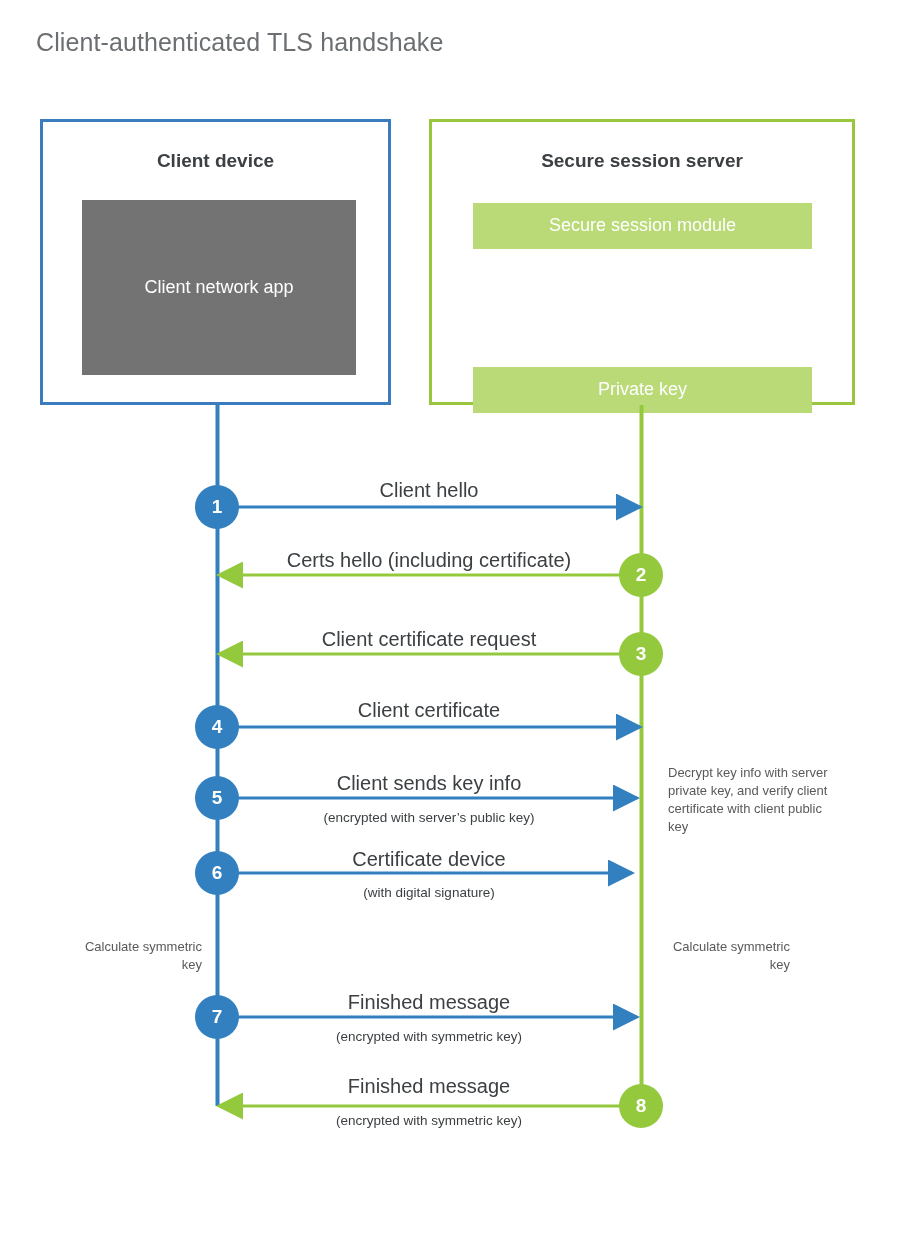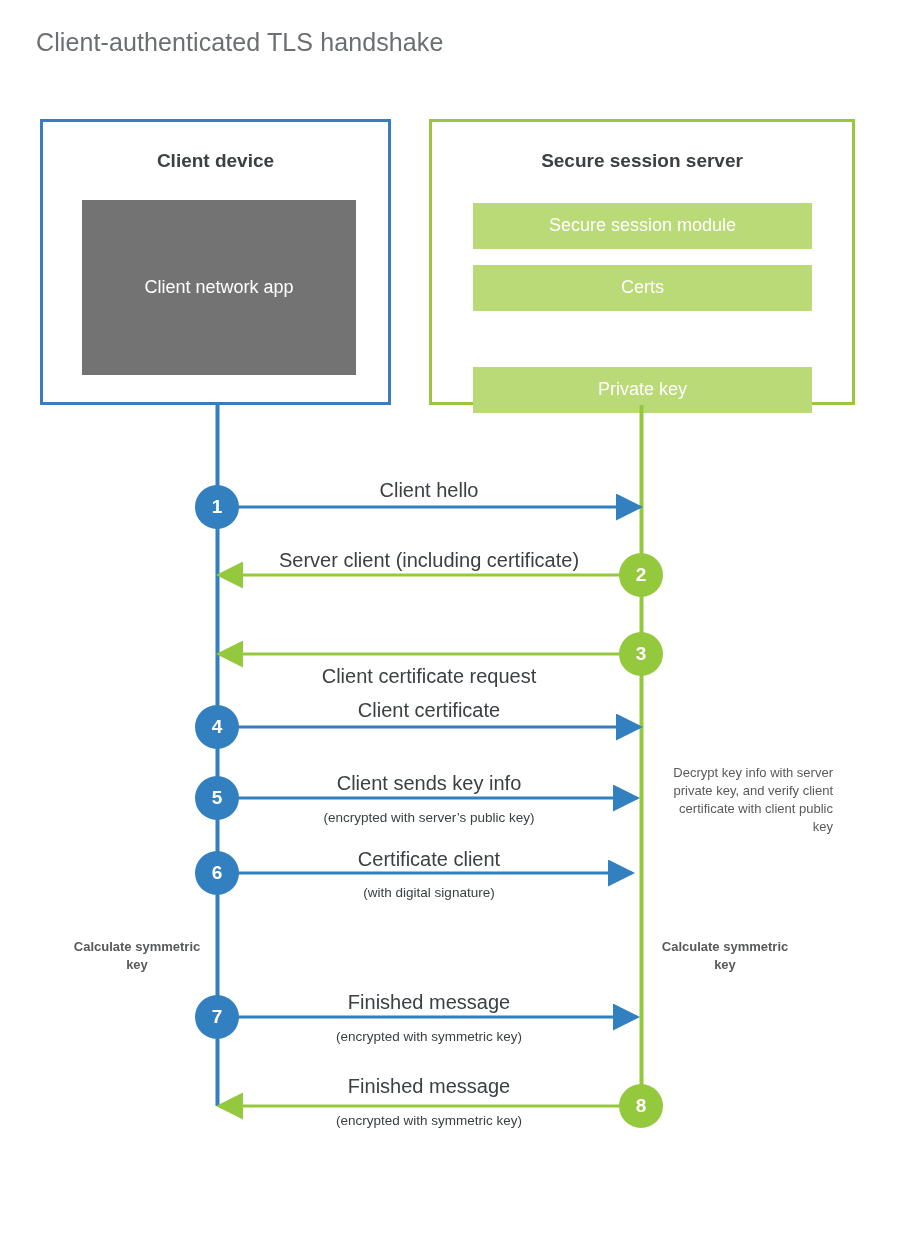--- a/index.html
+++ b/index.html
@@ -138,44 +138,42 @@
   }
 
   
   .side-note {
     position: absolute;
     color: #58595b;
     font-size: 13px;
     line-height: 1.38;
   }
   .side-note.centered {
-    text-align: center;
+    text-align: right;
     transform: translateX(-50%);
-    font-weight: bold;
   }
   .side-note.left-aligned {
-    text-align: right;
+    text-align: left;
   }
 </style>
 </head>
 <body>
 
 <div id="diagram-root">
 
   <div class="page-title">Client-authenticated TLS handshake</div>
 
   <div class="actor-box client">
     <div class="actor-title">Client device</div>
     <div class="inner-block client-app">Client network app</div>
   </div>
 
   <div class="actor-box server">
     <div class="actor-title">Secure session server</div>
     <div class="inner-block srv srv-0">Secure session module</div>
-    <div class="inner-block srv srv-1">Certs</div>
     <div class="inner-block srv srv-2">Private key</div>
   </div>
 
   <svg id="wire-layer" viewBox="0 0 900 1256">
     <defs>
       <marker id="arrow-blue" markerWidth="9" markerHeight="9" refX="8" refY="4.5" orient="auto" markerUnits="strokeWidth">
         <path d="M0,0 L9,4.5 L0,9 z" fill="#3280c0"></path>
       </marker>
       <marker id="arrow-green" markerWidth="9" markerHeight="9" refX="8" refY="4.5" orient="auto" markerUnits="strokeWidth">
         <path d="M0,0 L9,4.5 L0,9 z" fill="#95c93d"></path>
@@ -207,30 +205,30 @@
   <div class="step-circle green" style="left:619px; top:553px;">2</div>
   <div class="step-circle green" style="left:619px; top:632px;">3</div>
   <div class="step-circle blue" style="left:195px; top:705px;">4</div>
   <div class="step-circle blue" style="left:195px; top:776px;">5</div>
   <div class="step-circle blue" style="left:195px; top:851px;">6</div>
   <div class="step-circle blue" style="left:195px; top:995px;">7</div>
   <div class="step-circle green" style="left:619px; top:1084px;">8</div>
 
   <div class="msg-label" style="left:429px; top:479px;">Client hello</div>
 
-  <div class="msg-label" style="left:429px; top:549px;">Server client (including certificate)</div>
-
-  <div class="msg-label" style="left:429px; top:628px;margin-top:37px;">Client certificate request</div>
+  <div class="msg-label" style="left:429px; top:549px;">Certs hello (including certificate)</div>
+
+  <div class="msg-label" style="left:429px; top:628px;">Client certificate request</div>
 
   <div class="msg-label" style="left:429px; top:699px;">Client certificate</div>
 
   <div class="msg-label" style="left:429px; top:772px;">Client sends key info</div>
   <div class="msg-sub" style="left:429px; top:810px;">(encrypted with server’s public key)</div>
 
-  <div class="msg-label" style="left:429px; top:848px;">Certificate client</div>
+  <div class="msg-label" style="left:429px; top:848px;">Certificate device</div>
   <div class="msg-sub" style="left:429px; top:885px;">(with digital signature)</div>
 
   <div class="msg-label" style="left:429px; top:991px;">Finished message</div>
   <div class="msg-sub" style="left:429px; top:1029px;">(encrypted with symmetric key)</div>
 
   <div class="msg-label" style="left:429px; top:1075px;">Finished message</div>
   <div class="msg-sub" style="left:429px; top:1113px;">(encrypted with symmetric key)</div>
 
   <div class="side-note left-aligned" style="left:668px; top:764px; width:165px;">Decrypt key info with server private key, and verify client certificate with client public key</div>
 

